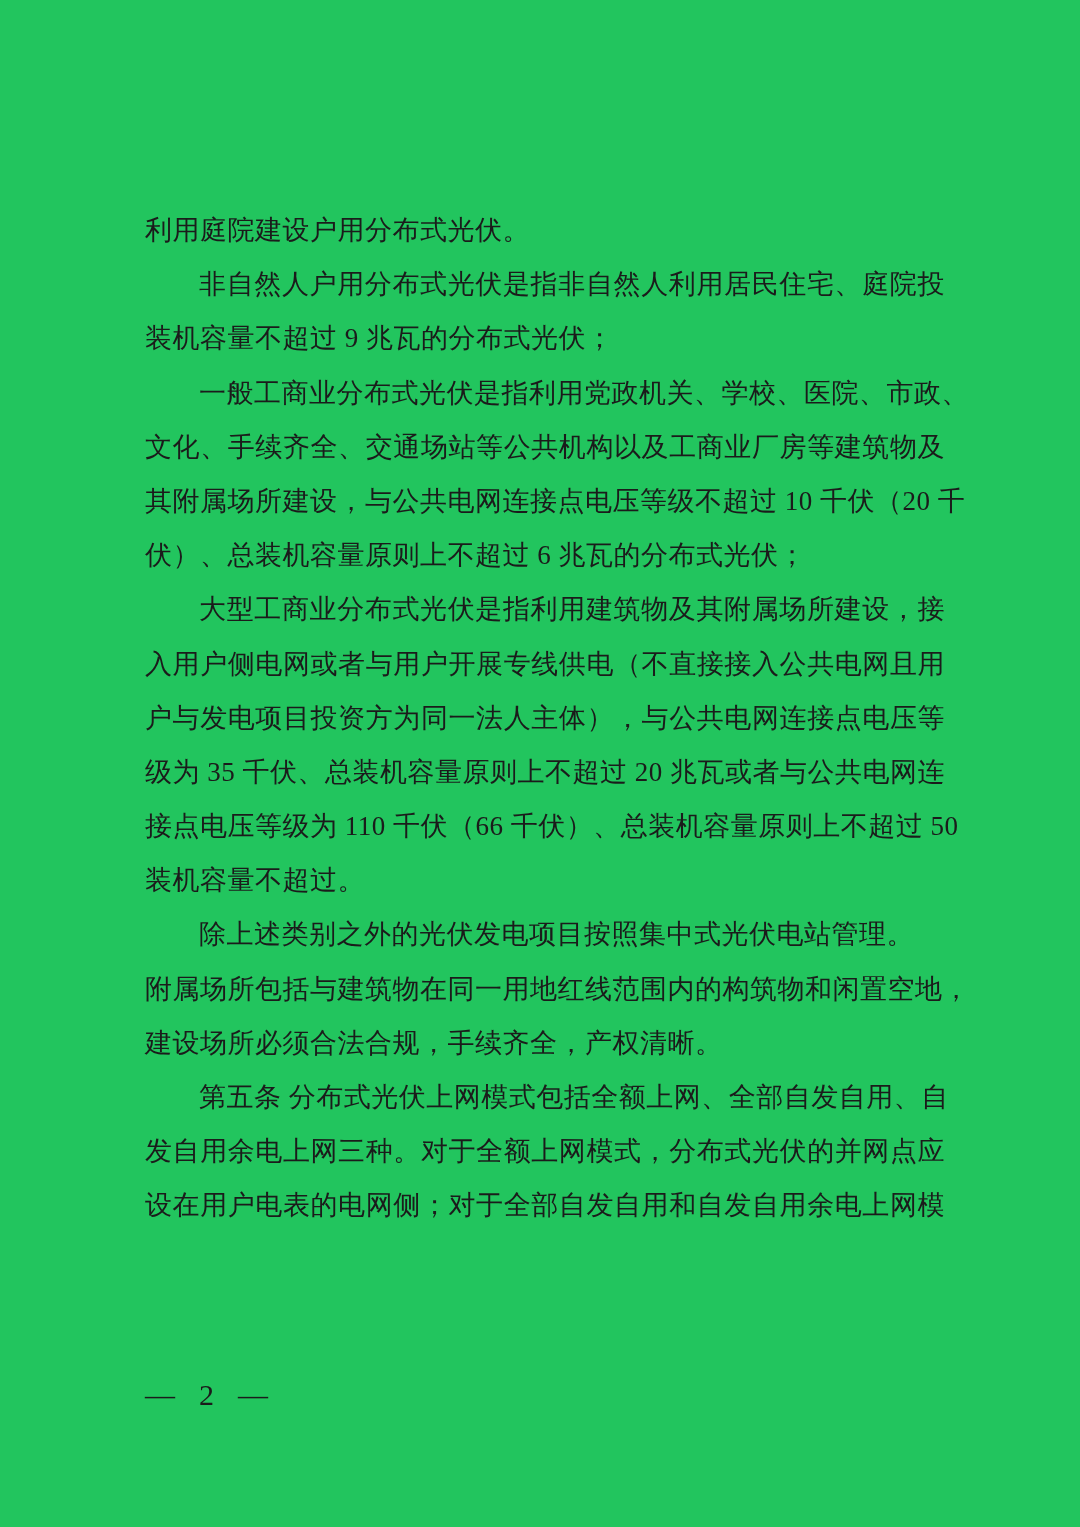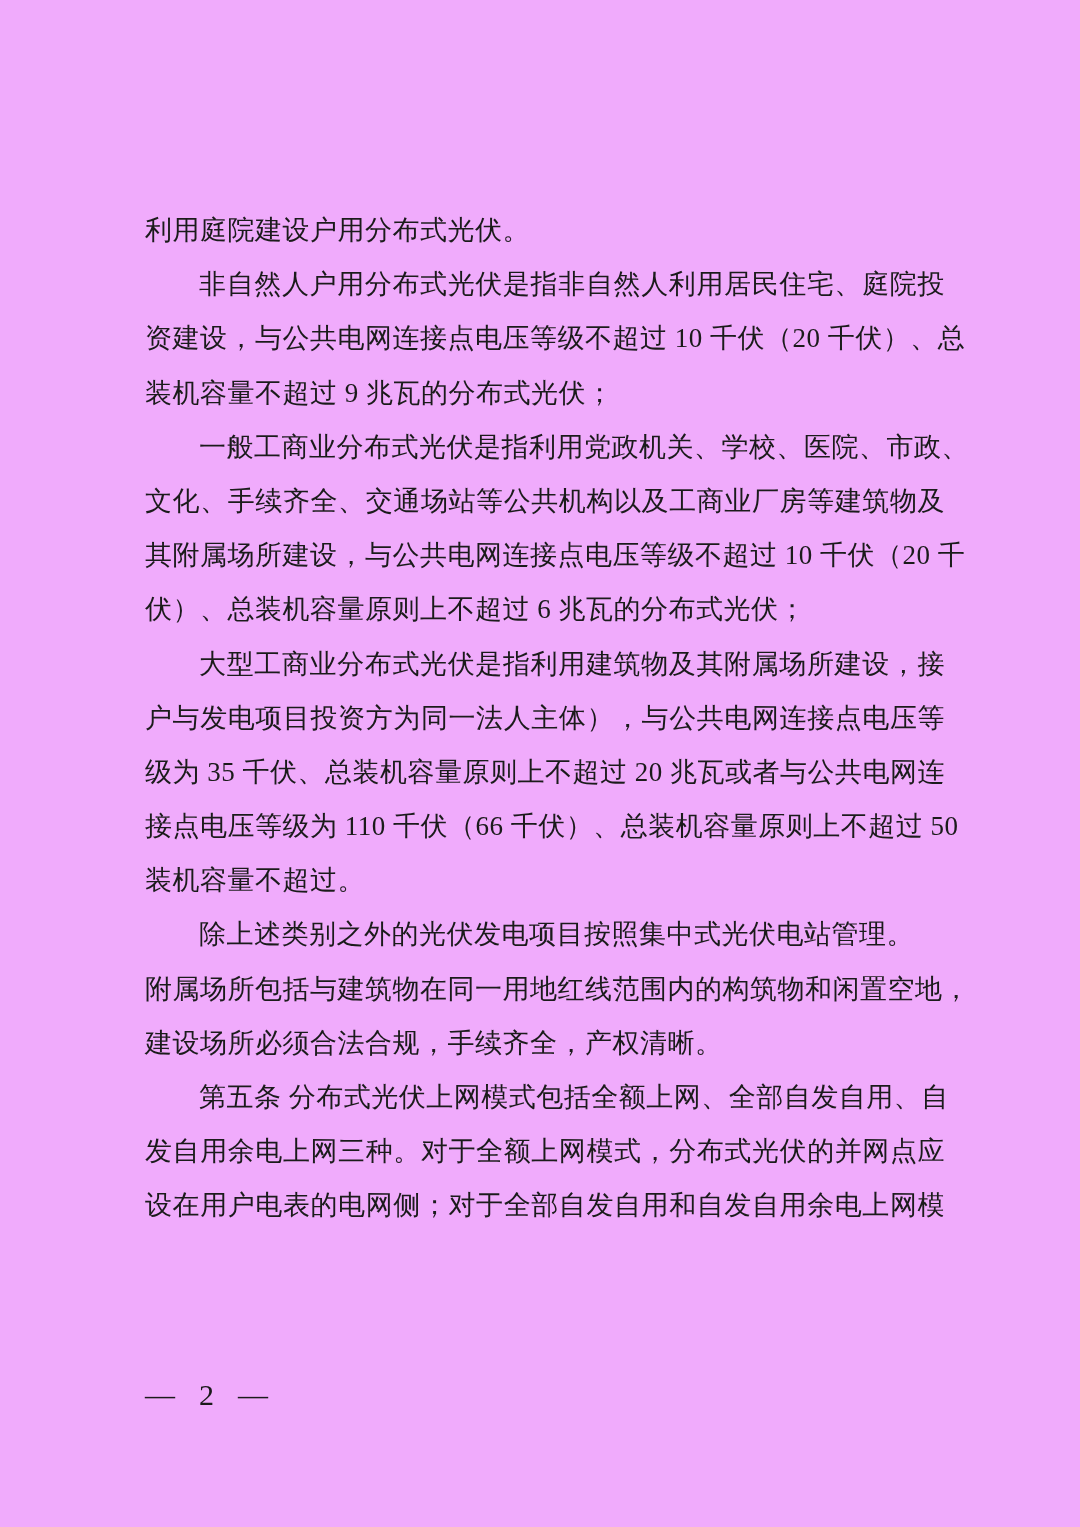--- a/index.html
+++ b/index.html
@@ -7,21 +7,21 @@
   body {
     background: #ffffff;
     font-family: "Liberation Serif", "DejaVu Serif", serif;
     color: #1b1b1b;
     position: relative;
     overflow: hidden;
   }
   .page {
     position: absolute;
     inset: 0;
-    background: #f0abfc;
+    background: #22c55e;
   }
   .text-body {
     position: absolute;
     left: 145px;
     top: 203px;
     width: 800px;
     font-size: 27px;
     line-height: 54.2px;
   }
   .line {
@@ -51,27 +51,27 @@
   .page-footer .dash { letter-spacing: 0; }
 </style>
 </head>
 <body>
 
 <div class="page">
 
   <main class="text-body">
       <p class="line"><span class="line-text">利用庭院建设户用分布式光伏。</span></p>
       <p class="line indent fill"><span class="line-text">非自然人户用分布式光伏是指非自然人利用居民住宅、庭院投</span></p>
-      <p class="line fill"><span class="line-text">资建设，与公共电网连接点电压等级不超过 10 千伏（20 千伏）、总</span></p>
       <p class="line"><span class="line-text">装机容量不超过 9 兆瓦的分布式光伏；</span></p>
       <p class="line indent fill"><span class="line-text">一般工商业分布式光伏是指利用党政机关、学校、医院、市政、</span></p>
       <p class="line fill"><span class="line-text">文化、手续齐全、交通场站等公共机构以及工商业厂房等建筑物及</span></p>
       <p class="line fill"><span class="line-text">其附属场所建设，与公共电网连接点电压等级不超过 10 千伏（20 千</span></p>
       <p class="line"><span class="line-text">伏）、总装机容量原则上不超过 6 兆瓦的分布式光伏；</span></p>
       <p class="line indent fill"><span class="line-text">大型工商业分布式光伏是指利用建筑物及其附属场所建设，接</span></p>
+      <p class="line fill"><span class="line-text">入用户侧电网或者与用户开展专线供电（不直接接入公共电网且用</span></p>
       <p class="line fill"><span class="line-text">户与发电项目投资方为同一法人主体），与公共电网连接点电压等</span></p>
       <p class="line fill"><span class="line-text">级为 35 千伏、总装机容量原则上不超过 20 兆瓦或者与公共电网连</span></p>
       <p class="line fill"><span class="line-text">接点电压等级为 110 千伏（66 千伏）、总装机容量原则上不超过 50</span></p>
       <p class="line"><span class="line-text">装机容量不超过。</span></p>
       <p class="line indent"><span class="line-text">除上述类别之外的光伏发电项目按照集中式光伏电站管理。</span></p>
       <p class="line fill"><span class="line-text">附属场所包括与建筑物在同一用地红线范围内的构筑物和闲置空地，</span></p>
       <p class="line"><span class="line-text">建设场所必须合法合规，手续齐全，产权清晰。</span></p>
       <p class="line indent fill"><span class="lead">第五条</span><span class="line-text"> 分布式光伏上网模式包括全额上网、全部自发自用、自</span></p>
       <p class="line fill"><span class="line-text">发自用余电上网三种。对于全额上网模式，分布式光伏的并网点应</span></p>
       <p class="line fill"><span class="line-text">设在用户电表的电网侧；对于全部自发自用和自发自用余电上网模</span></p>

